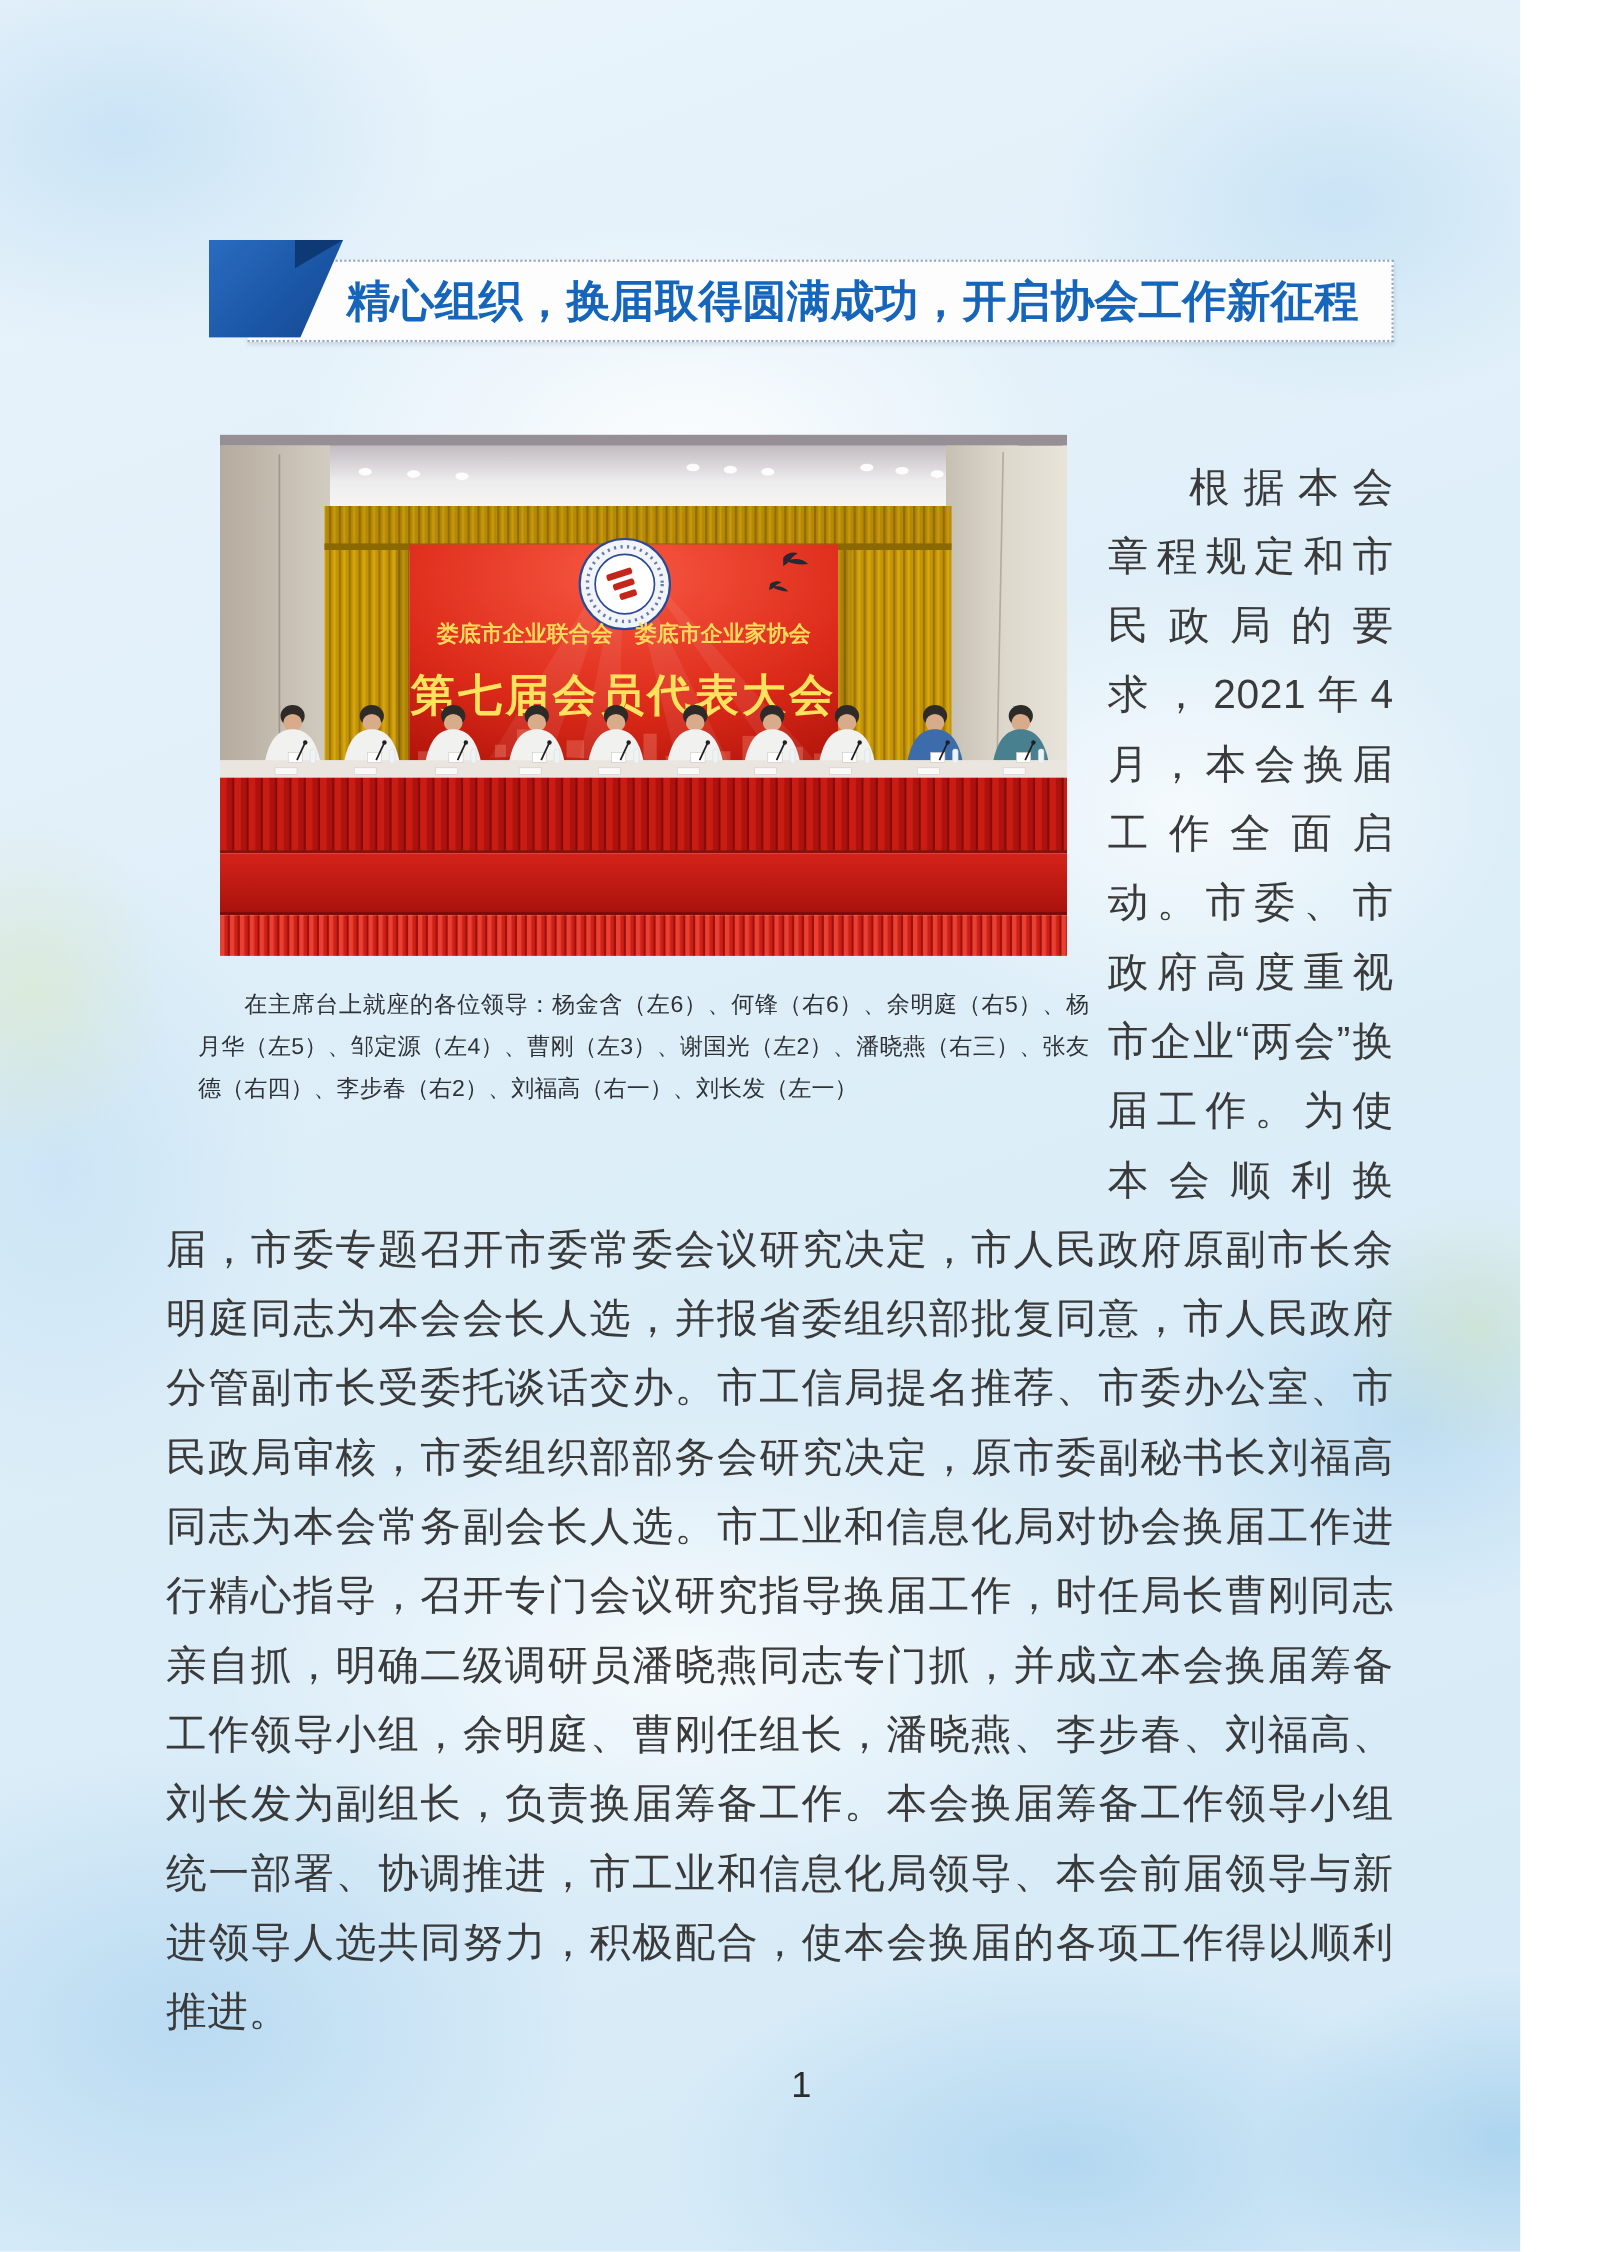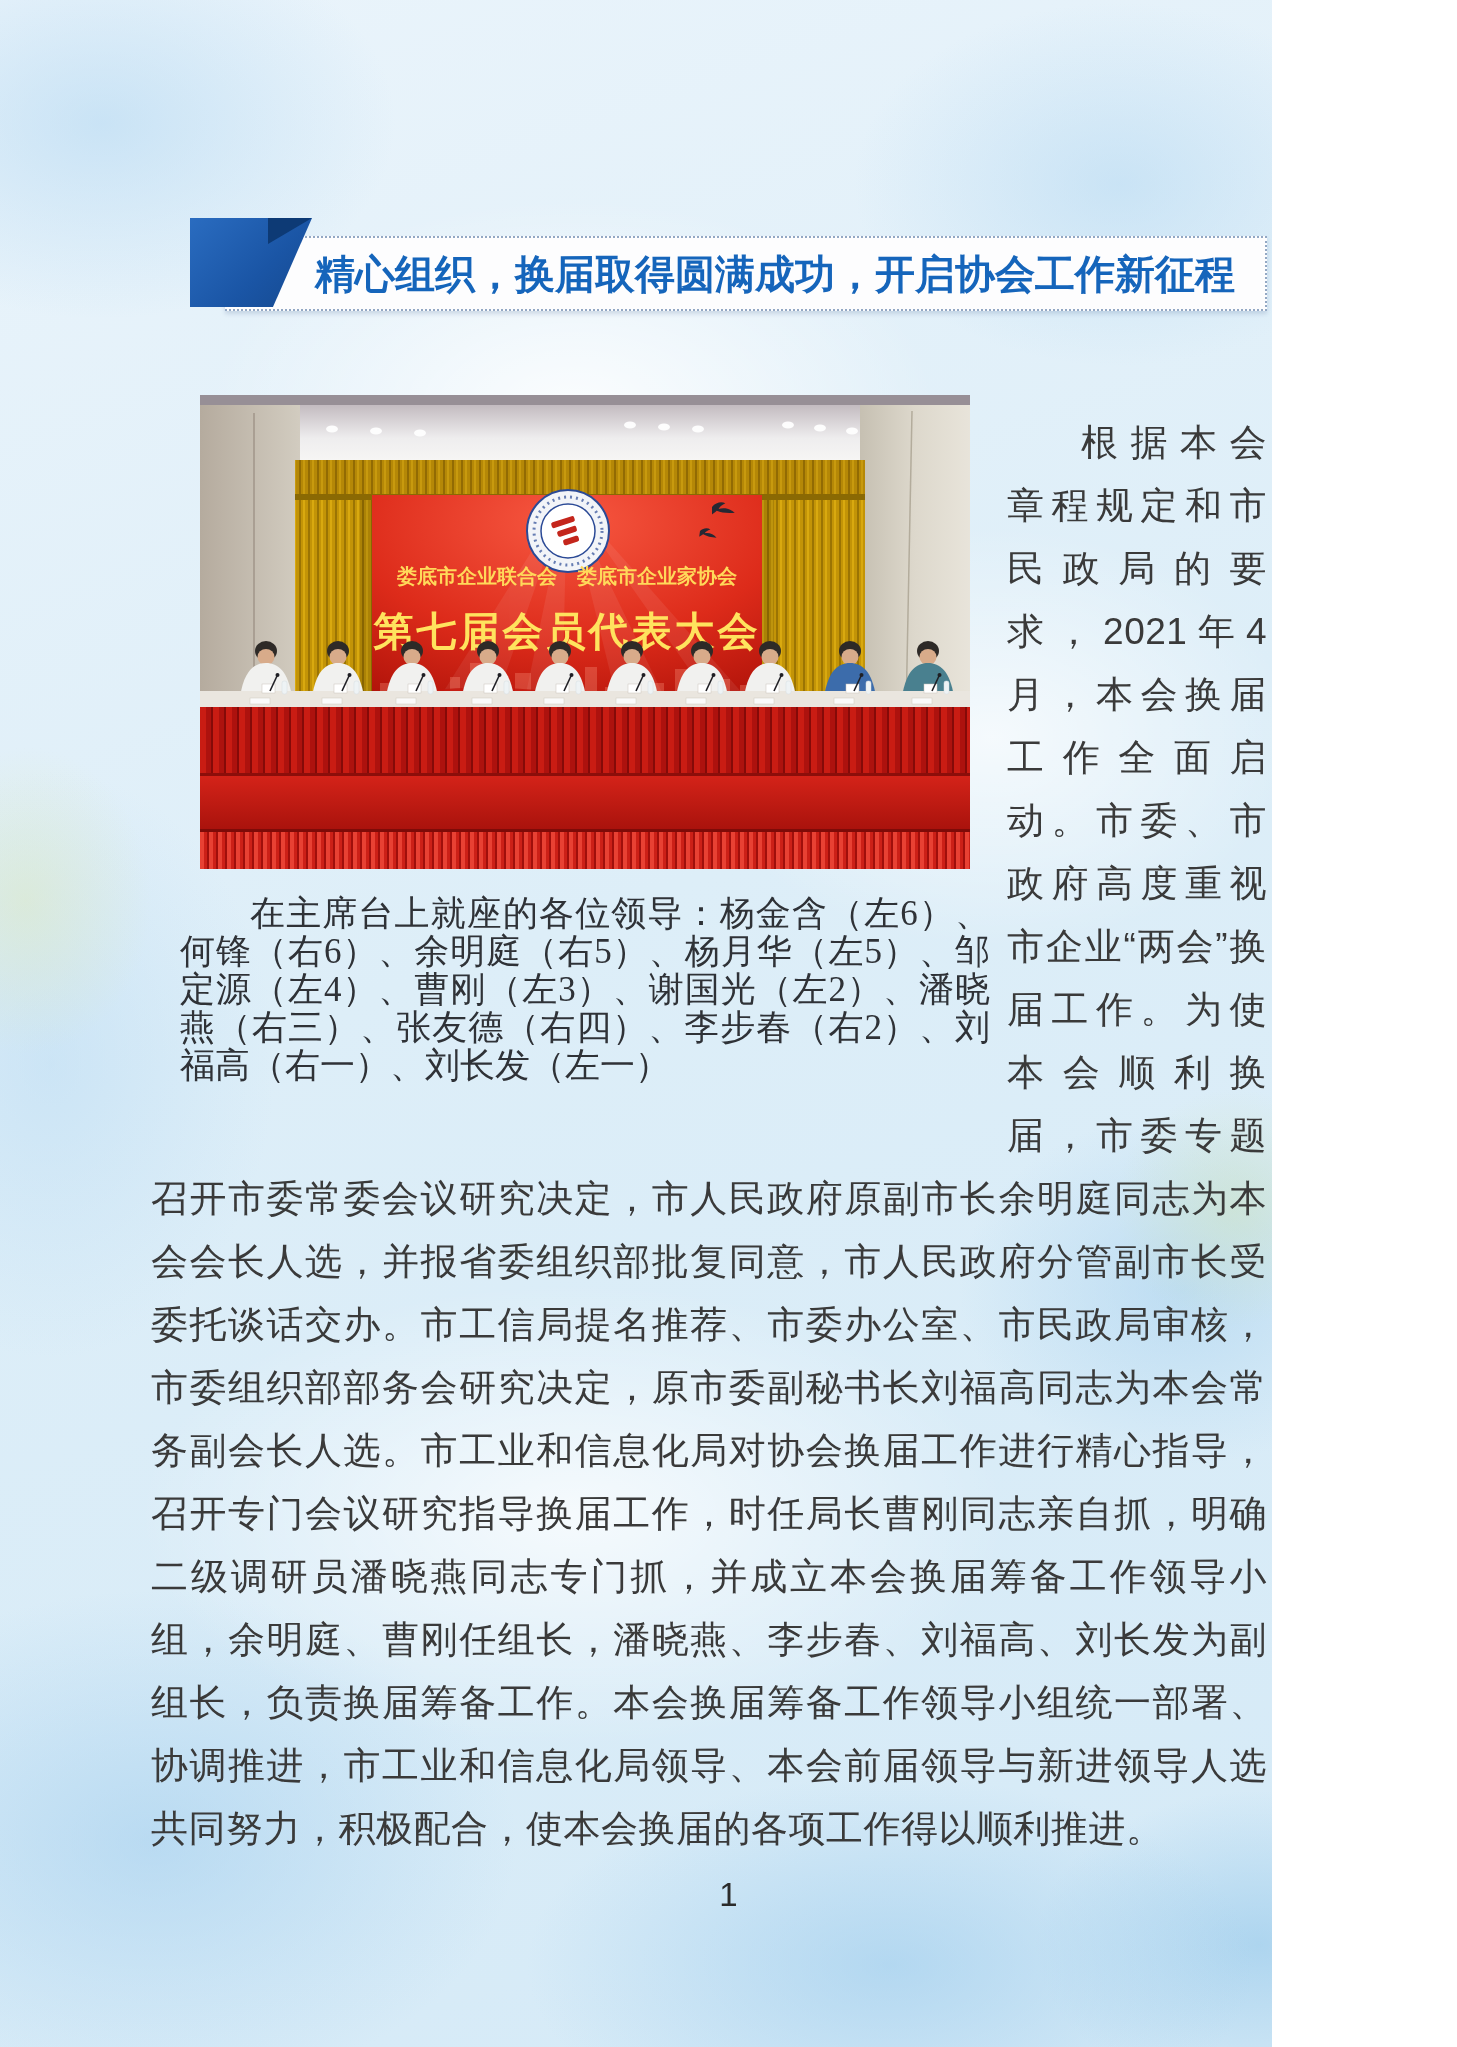--- a/index.html
+++ b/index.html
@@ -1,19 +1,19 @@
 <!DOCTYPE html>
 <html><head>
 <meta charset="utf-8">
 <style>
   html,body{margin:0;padding:0;}
   body{font-family:"Liberation Sans",sans-serif;}
   .page{
     position:relative;
-    width:1272px;height:2047px;
+    width:1382px;height:2047px;
     overflow:hidden;
     background:
       radial-gradient(420px 280px at 8% 6%,  rgba(176,214,241,.55), rgba(176,214,241,0) 70%),
       radial-gradient(380px 260px at 88% 9%, rgba(176,214,241,.5),  rgba(176,214,241,0) 70%),
       radial-gradient(520px 300px at 45% 20%, rgba(255,255,255,.85), rgba(255,255,255,0) 70%),
       radial-gradient(430px 300px at 78% 36%, rgba(255,255,255,.7),  rgba(255,255,255,0) 70%),
       radial-gradient(180px 220px at 2% 44%,  rgba(221,233,195,.55), rgba(221,233,195,0) 70%),
       radial-gradient(320px 420px at 4% 52%,  rgba(186,219,243,.5),  rgba(186,219,243,0) 70%),
       radial-gradient(170px 170px at 97% 59%, rgba(205,226,183,.45), rgba(205,226,183,0) 70%),
       radial-gradient(320px 250px at 93% 63%, rgba(166,208,238,.55), rgba(166,208,238,0) 70%),
@@ -50,22 +50,22 @@
     clip-path:polygon(0 0,100% 0,0 100%);
   }
   
   .article{
     position:absolute;left:135px;top:395px;width:1148px;
   }
   .photo-figure{float:left;width:872px;margin:0 0 45px 0;}
   .photo-svg{display:block;margin-left:65px;background:#fff;}
   .photo-caption{
     margin:26px 0 0 45px;width:810px;
-    font-family:Liberation Serif, serif;
-    font-size:35px;line-height:38px;color:#2f3237;
+    font-family:Liberation Sans, sans-serif;
+    font-size:21px;line-height:38px;color:#2f3237;
     text-align:justify;text-justify:inter-character;text-indent:2em;
   }
   .body-text{
     margin:16px;font-size:37px;line-height:63px;color:#3a3a3a;
     text-align:justify;text-justify:inter-character;text-indent:2em;
     letter-spacing:.5px;
   }
   
   .page-footer{position:absolute;left:0;top:1878px;width:1457px;text-align:center;}
   .page-number{font-size:33px;color:#2b2b2b;line-height:1;}

